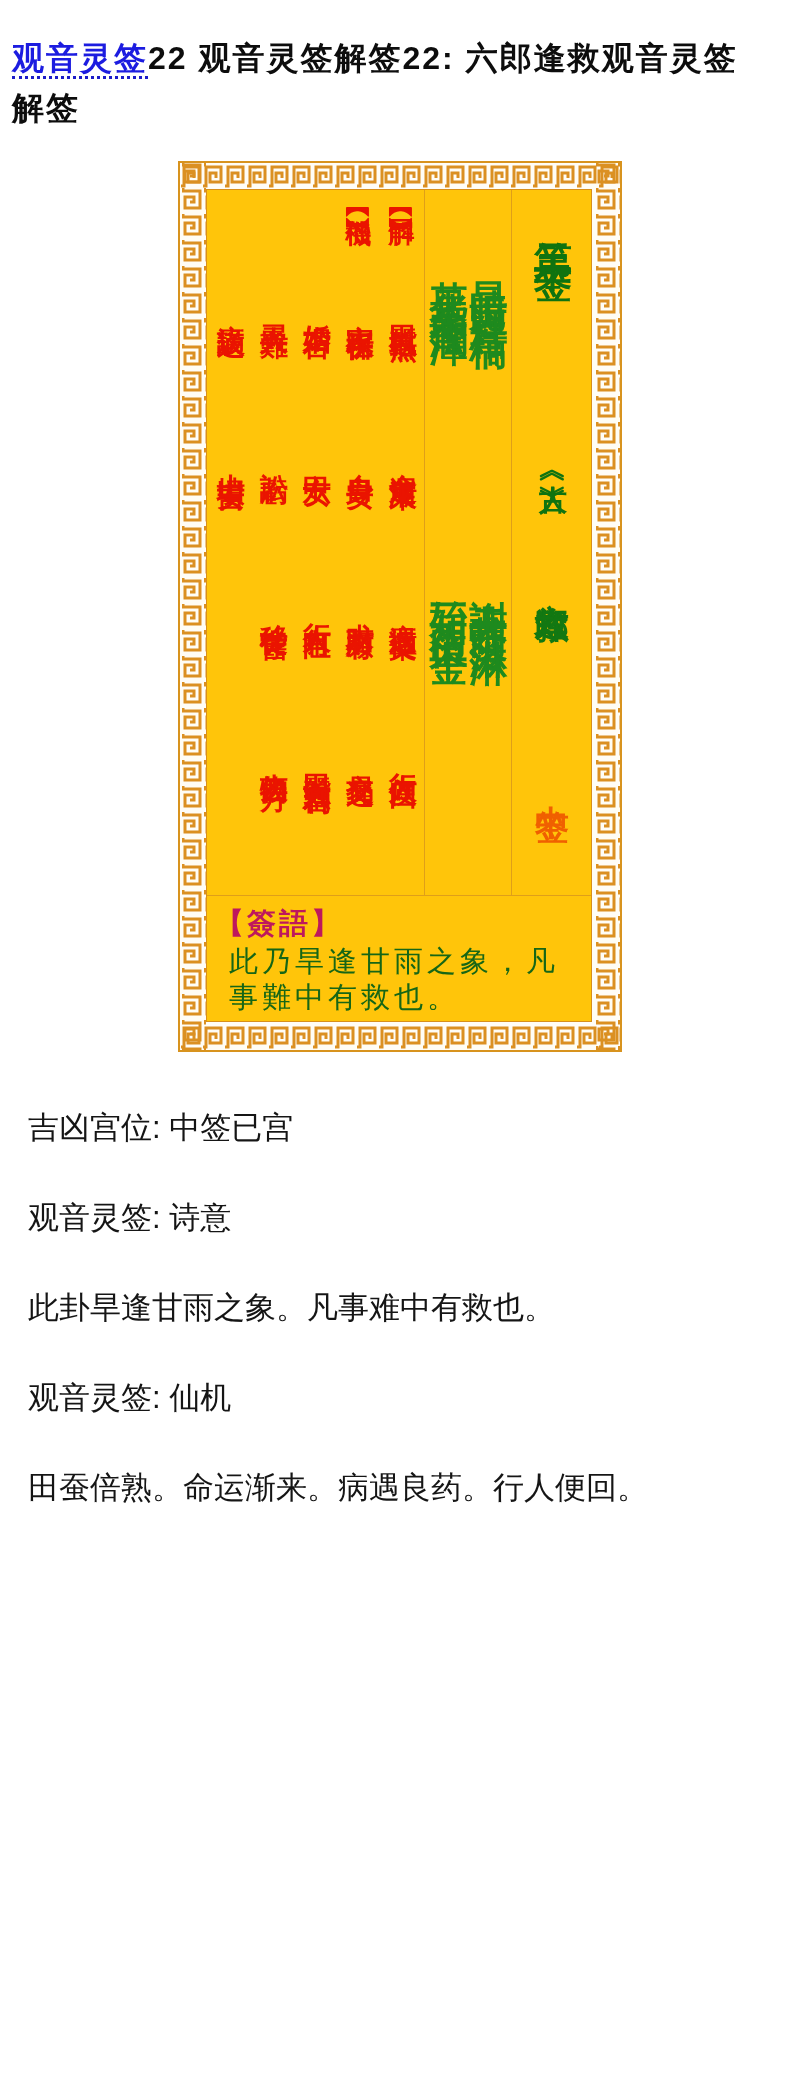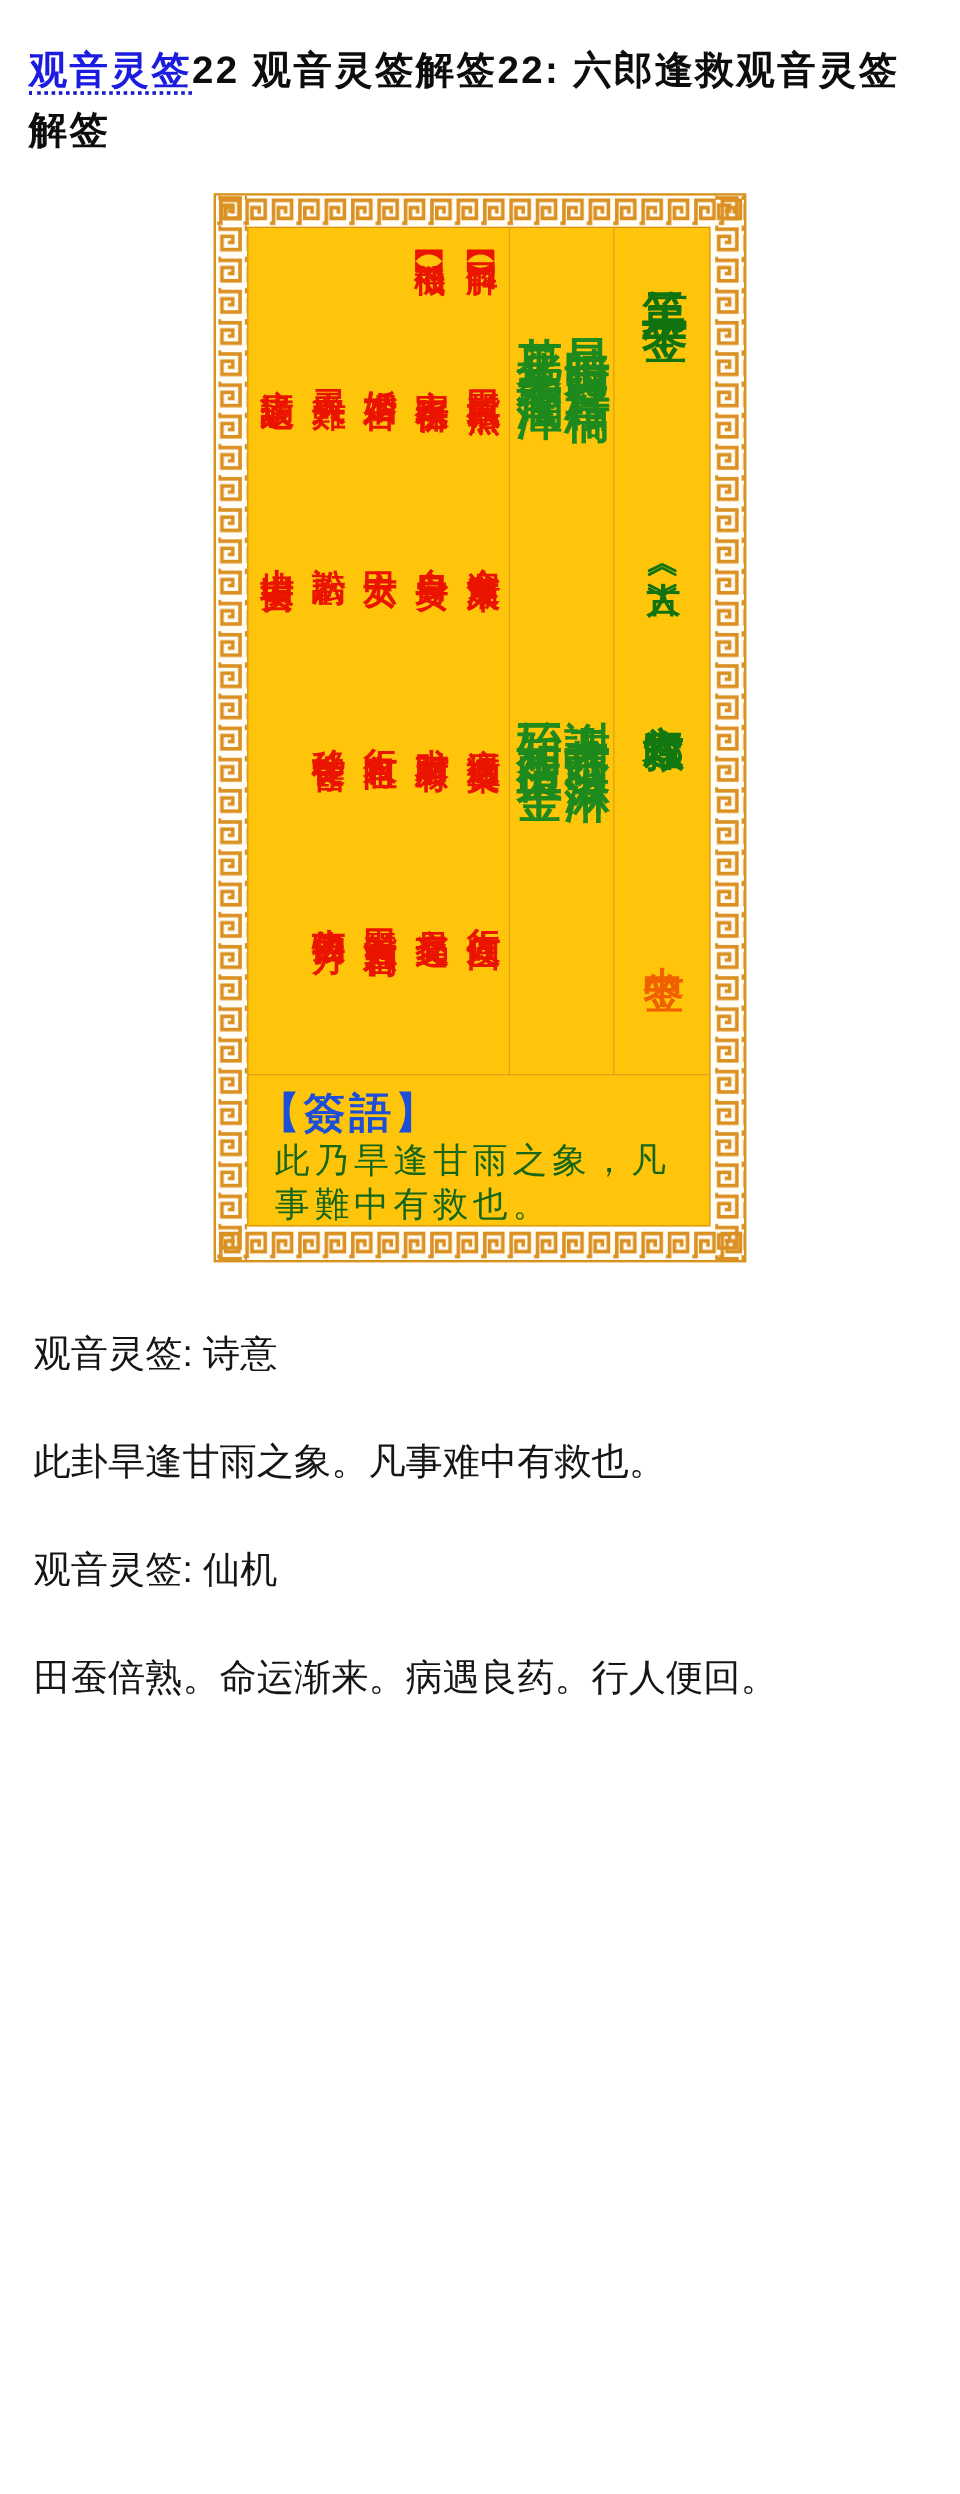--- a/index.html
+++ b/index.html
@@ -3,21 +3,21 @@
 <meta charset="utf-8">
 <style>
   html,body{margin:0;padding:0;}
   body{
     width:800px; min-height:2078px; background:#ffffff;
     font-family:"Liberation Sans","DejaVu Sans",sans-serif;
     color:#111;
   }
   
   .page-title{
-    margin:34px 28px 0 24px; width:744px;
+    margin:34px 28px 0 12px; width:744px;
     font-size:32px; font-weight:bold; line-height:1.55; letter-spacing:2px;
     color:#0d0d0d; word-break:break-all;
   }
   .title-link{
     color:#1c1ce0; text-decoration:none;
     border-bottom:3px dotted #1c1cc8; cursor:pointer;
   }
   
   .card{
     position:relative; width:440px; height:887px;
@@ -57,21 +57,21 @@
   
   .red-col{position:absolute; top:0; width:43px; height:705px;}
   .red-phrase{font-size:28px; letter-spacing:3px; color:#ea1400; font-weight:bold;}
   .red-bracket{font-size:26px; letter-spacing:0px;}
   
   .note-area{
     position:absolute; left:0; top:706px; width:100%; height:126px;
     padding:8px 8px 0 8px; box-sizing:border-box;
   }
   .note-label{
-    display:block; font-size:35px; font-weight:bold; color:#1d4ed8; letter-spacing:3px;
+    display:block; font-size:29px; font-weight:bold; color:#be185d; letter-spacing:3px;
   }
   .note-text{
     display:block; margin-left:14px; width:350px;
     font-size:29px; font-weight:normal; color:#166616; letter-spacing:4px; line-height:1.22;
     word-break:break-all;
   }
   
   .body-text{margin:44px 28px 0 28px; width:744px;}
   .body-text p{
     margin:26px 0; font-size:31px; line-height:2.06; color:#151515;
@@ -177,17 +177,18 @@
     <div class="hline"></div>
 
     <div class="note-area">
       <span class="note-label">【簽語】</span>
       <span class="note-text">此乃旱逢甘雨之象，凡事難中有救也。</span>
     </div>
   </div>
 </div>
 
 <div class="body-text">
+    <p>吉凶宫位: 中签已宫</p>
     <p>观音灵签: 诗意</p>
     <p>此卦旱逢甘雨之象。凡事难中有救也。</p>
     <p>观音灵签: 仙机</p>
     <p>田蚕倍熟。命运渐来。病遇良药。行人便回。</p>
   </div>
 
 </body></html>

